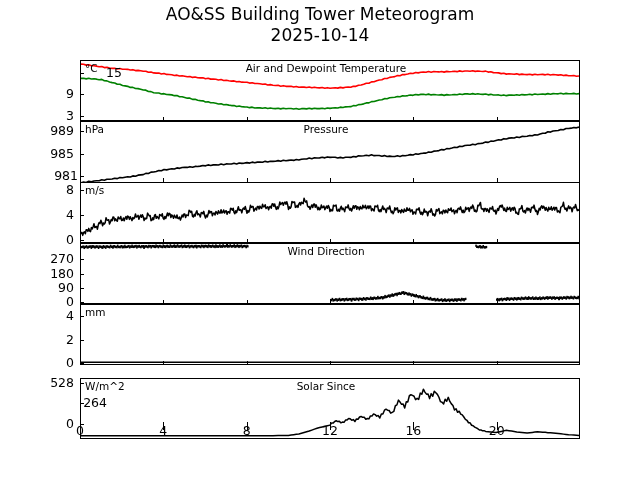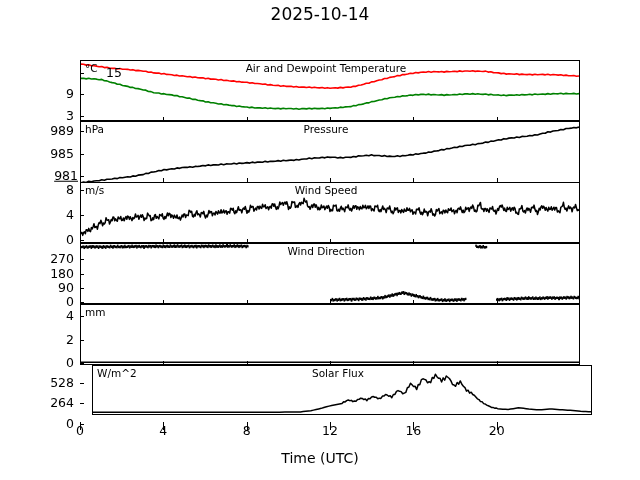--- a/index.html
+++ b/index.html
@@ -31,20 +31,21 @@
   .xtickmark{position:absolute;width:1px;height:4px;background:#000;}
   .xlabel{position:absolute;left:0;width:640px;top:450px;text-align:center;
           font-size:14px;line-height:16px;}
 </style>
 </head>
 <body>
 
 <div id="fig">
 
   <div class="title-block">
+    <span class="title-line">AO&amp;SS Building Tower Meteorogram</span>
     <span class="title-line">2025-10-14</span>
   </div>
 
   <div class="panel" id="p0" style="top:60px;height:61px;">
     <svg id="svg0" viewBox="0 0 500 61" preserveAspectRatio="none">
         <polyline points="0.00,3.23 2.60,3.40 5.21,4.27 7.81,3.94 10.42,4.96 13.02,4.88 15.63,5.33 18.23,5.98 20.83,5.75 23.44,6.81 26.04,6.56 28.65,7.26 31.25,7.65 33.85,7.44 36.46,8.26 39.06,7.74 41.67,8.47 44.27,8.49 46.88,8.63 49.48,9.37 52.08,8.96 54.69,9.91 57.29,9.70 59.90,10.11 62.50,10.62 65.10,10.52 67.71,11.66 70.31,11.47 72.92,12.31 75.52,12.55 78.13,12.48 80.73,13.36 83.33,12.93 85.94,13.87 88.54,13.94 91.15,14.21 93.75,15.01 96.35,14.62 98.96,15.58 101.56,15.33 104.17,15.79 106.77,16.25 109.38,16.00 111.98,16.96 114.58,16.57 117.19,17.27 119.79,17.46 122.40,17.43 125.00,18.29 127.60,17.85 130.21,18.74 132.81,18.66 135.42,18.90 138.02,19.57 140.63,19.19 143.23,20.16 145.83,19.88 148.44,20.39 151.04,20.80 153.65,20.59 156.25,21.54 158.85,21.13 161.46,21.87 164.06,22.01 166.67,22.03 169.27,22.85 171.88,22.42 174.48,23.33 177.08,23.21 179.69,23.51 182.29,24.12 184.90,23.77 187.50,24.75 190.10,24.43 192.71,25.00 195.31,25.35 197.92,25.18 200.52,26.02 203.13,25.51 205.73,26.21 208.33,26.19 210.94,26.18 213.54,26.88 216.15,26.37 218.75,27.21 221.35,26.86 223.96,27.03 226.56,27.42 229.17,26.92 231.77,27.72 234.38,27.19 236.98,27.63 239.58,27.74 242.19,27.44 244.79,28.17 247.40,27.56 250.00,28.20 252.60,27.87 255.21,27.64 257.81,28.03 260.42,27.26 263.02,27.76 265.63,27.10 268.23,27.06 270.83,27.13 273.44,26.04 276.04,26.20 278.65,25.02 281.25,24.87 283.85,24.13 286.46,23.06 289.06,22.96 291.67,21.54 294.27,21.41 296.88,20.40 299.48,19.60 302.08,19.31 304.69,18.02 307.29,18.09 309.90,16.94 312.50,16.51 315.10,16.16 317.71,15.10 320.31,15.26 322.92,14.06 325.52,14.04 328.13,13.51 330.73,12.77 333.33,12.91 335.94,11.93 338.54,12.28 341.15,11.67 343.75,11.37 346.35,11.67 348.96,10.94 351.56,11.55 354.17,10.91 356.77,11.15 359.38,11.29 361.98,10.81 364.58,11.49 367.19,10.72 369.79,11.11 372.40,10.88 375.00,10.55 377.60,11.01 380.21,10.22 382.81,10.77 385.42,10.29 388.02,10.32 390.63,10.66 393.23,10.05 395.83,10.75 398.44,10.26 401.04,10.64 403.65,10.82 406.25,10.47 408.85,11.49 411.46,11.16 414.06,12.03 416.67,12.20 419.27,12.28 421.88,13.06 424.48,12.64 427.08,13.57 429.69,13.23 432.29,13.40 434.90,13.78 437.50,13.29 440.10,14.08 442.71,13.56 445.31,13.99 447.92,14.11 450.52,13.72 453.13,14.36 455.73,13.66 458.33,14.21 460.94,13.97 463.54,13.83 466.15,14.31 468.75,13.63 471.35,14.40 473.96,14.01 476.56,14.23 479.17,14.57 481.77,14.19 484.38,15.07 486.98,14.61 489.58,15.18 492.19,15.25 494.79,14.99 497.40,15.70 500.00,15.43" fill="none" stroke="#ff0000" stroke-width="1.6" stroke-linejoin="round" vector-effect="non-scaling-stroke"></polyline>
         <polyline points="0.00,17.94 2.60,17.84 5.21,18.45 7.81,17.85 10.42,18.60 13.02,18.43 15.63,18.78 18.23,19.35 20.83,19.03 23.44,20.45 26.04,20.55 28.65,21.61 31.25,22.36 33.85,22.69 36.46,24.04 39.06,24.06 41.67,25.33 44.27,25.72 46.88,26.21 49.48,27.31 52.08,27.26 54.69,28.48 57.29,28.54 59.90,29.22 62.50,30.00 65.10,30.16 67.71,31.58 70.31,31.66 72.92,32.77 75.52,33.10 78.13,33.11 80.73,34.09 83.33,33.74 85.94,34.68 88.54,34.75 91.15,35.02 93.75,35.82 96.35,35.70 98.96,36.93 101.56,36.95 104.17,37.68 106.77,38.41 109.38,38.43 111.98,39.66 114.58,39.53 117.19,40.51 119.79,40.96 122.40,41.21 125.00,42.33 127.60,42.07 130.21,43.14 132.81,43.24 135.42,43.66 138.02,44.41 140.63,44.13 143.23,45.19 145.83,45.00 148.44,45.60 151.04,46.10 153.65,45.98 156.25,47.01 158.85,46.60 161.46,47.35 164.06,47.48 166.67,47.51 169.27,48.24 171.88,47.72 174.48,48.54 177.08,48.33 179.69,48.45 182.29,48.88 184.90,48.35 187.50,49.15 190.10,48.65 192.71,49.04 195.31,49.21 197.92,48.86 200.52,49.52 203.13,48.83 205.73,49.35 208.33,49.16 210.94,49.06 213.54,49.66 216.15,49.06 218.75,49.81 221.35,49.29 223.96,49.28 226.56,49.49 229.17,48.81 231.77,49.51 234.38,48.90 236.98,49.24 239.58,49.27 242.19,48.79 244.79,49.34 247.40,48.55 250.00,49.02 252.60,48.59 255.21,48.28 257.81,48.57 260.42,47.72 263.02,48.13 265.63,47.38 268.23,47.25 270.83,47.22 273.44,46.13 276.04,46.29 278.65,45.11 281.25,44.97 283.85,44.31 286.46,43.34 289.06,43.32 291.67,41.99 294.27,41.95 296.88,41.03 299.48,40.32 302.08,40.13 304.69,38.93 307.29,39.08 309.90,38.02 312.50,37.68 315.10,37.51 317.71,36.63 320.31,36.96 322.92,35.95 325.52,36.11 328.13,35.76 330.73,35.20 333.33,35.51 335.94,34.63 338.54,35.06 341.15,34.54 343.75,34.33 346.35,34.82 348.96,34.26 351.56,35.05 354.17,34.59 356.77,34.92 359.38,35.15 361.98,34.76 364.58,35.53 367.19,34.76 369.79,35.15 372.40,34.92 375.00,34.59 377.60,34.96 380.21,34.09 382.81,34.55 385.42,33.98 388.02,34.00 390.63,34.35 393.23,33.73 395.83,34.44 398.44,33.94 401.04,34.32 403.65,34.50 406.25,34.15 408.85,34.99 411.46,34.48 414.06,35.18 416.67,35.16 419.27,35.06 421.88,35.67 424.48,35.07 427.08,35.82 429.69,35.29 432.29,35.29 434.90,35.49 437.50,34.82 440.10,35.43 442.71,34.73 445.31,34.98 447.92,34.92 450.52,34.44 453.13,34.99 455.73,34.20 458.33,34.66 460.94,34.33 463.54,34.10 466.15,34.49 468.75,33.72 471.35,34.31 473.96,33.74 476.56,33.79 479.17,33.94 481.77,33.39 484.38,34.09 486.98,33.45 489.58,33.84 492.19,33.81 494.79,33.47 497.40,34.09 500.00,33.73" fill="none" stroke="#008000" stroke-width="1.6" stroke-linejoin="round" vector-effect="non-scaling-stroke"></polyline>
       </svg>
     <div class="unit-label">°C</div>
     <div class="panel-title"><span>Air and Dewpoint Temperature</span></div>
@@ -56,21 +57,20 @@
       </svg>
     <div class="unit-label">hPa</div>
     <div class="panel-title"><span>Pressure</span></div>
   </div>
 
   <div class="panel" id="p2" style="top:182px;height:61px;">
     <svg id="svg2" viewBox="0 0 500 61" preserveAspectRatio="none">
         <polyline points="0.00,52.74 0.87,50.99 1.74,54.14 2.60,51.32 3.47,50.52 4.34,52.52 5.21,48.26 6.08,48.34 6.94,50.02 7.81,46.91 8.68,49.51 9.55,50.26 10.42,46.09 11.28,47.39 12.15,45.29 13.02,42.13 13.89,45.99 14.76,45.48 15.63,44.97 16.49,47.77 17.36,43.27 18.23,40.83 19.10,41.97 19.97,38.56 20.83,40.87 21.70,44.24 22.57,41.31 23.44,42.47 24.31,40.92 25.17,35.86 26.04,38.23 26.91,38.52 27.78,37.91 28.65,42.46 29.51,40.37 30.38,37.64 31.25,38.99 32.12,35.05 32.99,35.31 33.85,39.10 34.72,36.95 35.59,38.63 36.46,39.55 37.33,35.11 38.19,36.67 39.06,37.01 39.93,34.68 40.80,38.74 41.67,38.58 42.53,36.20 43.40,38.98 44.27,36.25 45.14,34.66 46.01,37.44 46.88,34.21 47.74,34.74 48.61,37.63 49.48,34.82 50.35,36.99 51.22,38.96 52.08,35.61 52.95,36.94 53.82,35.86 54.69,32.10 55.56,35.24 56.42,34.81 57.29,33.37 58.16,37.47 59.03,34.91 59.90,33.04 60.76,35.44 61.63,32.88 62.50,35.03 63.37,38.86 64.24,36.20 65.10,37.19 65.97,36.58 66.84,31.15 67.71,32.73 68.58,34.05 69.44,33.58 70.31,38.95 71.18,38.55 72.05,35.97 72.92,37.87 73.78,33.66 74.65,32.55 75.52,36.49 76.39,34.68 77.26,35.80 78.13,37.13 78.99,32.58 79.86,33.26 80.73,34.17 81.60,31.86 82.47,36.27 83.33,37.57 84.20,34.61 85.07,36.75 85.94,33.85 86.81,30.97 87.67,33.80 88.54,31.33 89.41,31.91 90.28,35.65 91.15,32.96 92.01,34.05 92.88,36.40 93.75,33.23 94.62,35.24 95.49,36.20 96.35,33.10 97.22,36.41 98.09,36.87 98.96,35.18 99.83,38.37 100.69,36.00 101.56,33.12 102.43,35.13 103.30,31.93 104.17,32.02 105.03,35.70 105.90,33.01 106.77,33.48 107.64,33.75 108.51,28.17 109.38,28.82 110.24,30.43 111.11,29.30 111.98,34.45 112.85,35.12 113.72,32.34 114.58,34.30 115.45,30.62 116.32,28.62 117.19,32.81 118.06,31.76 118.92,32.78 119.79,35.15 120.66,30.84 121.53,30.60 122.40,31.83 123.26,29.30 124.13,33.58 125.00,36.21 125.87,33.23 126.74,35.06 127.60,32.42 128.47,28.42 129.34,31.07 130.21,29.46 131.08,29.69 131.94,33.94 132.81,31.36 133.68,31.03 134.55,33.11 135.42,29.57 136.28,30.58 137.15,32.17 138.02,28.74 138.89,30.97 139.76,31.07 140.63,27.72 141.49,31.04 142.36,30.20 143.23,27.91 144.10,31.10 144.97,29.14 145.83,28.74 146.70,32.31 147.57,29.75 148.44,29.78 149.31,31.19 150.17,26.22 151.04,26.41 151.91,28.15 152.78,26.11 153.65,30.39 154.51,31.76 155.38,28.73 156.25,30.66 157.12,27.53 157.99,24.45 158.85,28.24 159.72,27.46 160.59,27.87 161.46,30.91 162.33,27.04 163.19,25.89 164.06,27.20 164.93,24.21 165.80,27.75 166.67,31.28 167.53,28.49 168.40,30.16 169.27,28.05 170.14,23.10 171.01,25.23 171.88,24.26 172.74,24.23 173.61,29.15 174.48,27.28 175.35,25.99 176.22,27.92 177.08,24.18 177.95,24.37 178.82,26.90 179.69,23.92 180.56,25.77 181.42,26.24 182.29,21.91 183.16,24.59 184.03,24.62 184.90,22.45 185.76,26.37 186.63,25.59 187.50,24.55 188.37,27.64 189.24,24.90 190.10,23.99 190.97,26.11 191.84,21.80 192.71,21.55 193.58,23.99 194.44,21.61 195.31,25.09 196.18,27.27 197.05,24.44 197.92,26.76 198.78,24.01 199.65,19.62 200.52,22.30 201.39,21.10 202.26,20.13 203.13,23.06 203.99,20.66 204.86,19.63 205.73,21.87 206.60,19.28 207.47,22.47 208.33,27.32 209.20,24.66 210.07,26.10 210.94,24.72 211.81,19.03 212.67,20.35 213.54,19.72 214.41,19.56 215.28,25.21 216.15,24.65 217.01,23.04 217.88,25.20 218.75,21.65 219.62,20.21 220.49,22.79 221.35,19.81 222.22,20.84 223.09,21.39 223.96,15.87 224.83,18.45 225.69,19.84 226.56,18.40 227.43,23.59 228.30,24.99 229.17,24.41 230.03,27.23 230.90,24.55 231.77,22.67 232.64,25.32 233.51,22.02 234.38,21.70 235.24,25.03 236.11,22.59 236.98,25.07 237.85,27.74 238.72,25.03 239.58,27.60 240.45,26.73 241.32,22.71 242.19,25.52 243.06,25.12 243.92,23.82 244.79,27.53 245.66,25.66 246.53,23.93 247.40,26.19 248.26,23.23 249.13,24.84 250.00,29.55 250.87,27.26 251.74,28.69 252.60,28.57 253.47,22.90 254.34,23.70 255.21,23.61 256.08,22.82 256.94,28.51 257.81,29.03 258.68,27.08 259.55,29.28 260.42,25.85 261.28,24.02 262.15,27.59 263.02,25.93 263.89,27.48 264.76,29.66 265.63,24.76 266.49,25.11 267.36,25.57 268.23,22.59 269.10,26.59 269.97,28.11 270.83,26.22 271.70,28.89 272.57,26.44 273.44,23.46 274.31,26.22 275.17,23.86 276.04,23.53 276.91,27.25 277.78,24.54 278.65,25.37 279.51,27.65 280.38,24.28 281.25,26.18 282.12,26.72 282.99,22.94 283.85,25.47 284.72,25.42 285.59,23.15 286.46,26.66 287.33,25.58 288.19,23.59 289.06,26.34 289.93,23.69 290.80,24.06 291.67,28.62 292.53,26.57 293.40,27.77 294.27,28.93 295.14,23.73 296.01,24.14 296.88,24.61 297.74,22.99 298.61,28.16 299.48,29.56 300.35,27.36 301.22,29.63 302.08,26.57 302.95,23.75 303.82,27.33 304.69,26.19 305.56,27.46 306.42,30.62 307.29,26.16 308.16,25.92 309.03,26.87 309.90,23.78 310.76,27.65 311.63,30.65 312.50,29.18 313.37,31.73 314.24,29.67 315.10,25.57 315.97,27.95 316.84,26.26 317.71,25.72 318.58,30.46 319.44,28.53 320.31,28.53 321.18,30.92 322.05,27.46 322.92,28.97 323.78,30.46 324.65,26.90 325.52,28.98 326.39,29.17 327.26,25.69 328.13,28.28 328.99,28.11 329.86,26.18 330.73,29.75 331.60,28.14 332.47,27.78 333.33,32.32 334.20,29.96 335.07,30.20 335.94,32.07 336.81,27.24 337.67,27.06 338.54,27.80 339.41,25.63 340.28,30.09 341.15,32.32 342.01,30.14 342.88,32.74 343.75,30.62 344.62,26.97 345.49,30.20 346.35,29.32 347.22,29.95 348.09,33.82 348.96,30.03 349.83,29.03 350.69,30.14 351.56,26.56 352.43,29.52 353.30,33.28 354.17,31.91 355.03,34.18 355.90,32.63 356.77,27.47 357.64,29.00 358.51,27.57 359.38,26.43 360.24,31.69 361.11,30.56 361.98,29.69 362.85,31.90 363.72,28.06 364.58,28.53 365.45,30.87 366.32,27.90 367.19,29.85 368.06,30.74 368.92,26.53 369.79,28.14 370.66,28.20 371.53,25.81 372.40,29.62 373.26,28.95 374.13,27.77 375.00,31.82 375.87,29.23 376.74,28.32 377.60,30.68 378.47,26.52 379.34,26.02 380.21,27.34 381.08,24.66 381.94,27.92 382.81,30.46 383.68,28.03 384.55,30.64 385.42,29.56 386.28,25.01 387.15,27.41 388.02,26.28 388.89,25.58 389.76,29.39 390.63,26.04 391.49,24.74 392.36,26.38 393.23,22.77 394.10,24.77 394.97,29.13 395.83,28.03 396.70,29.87 397.57,28.97 398.44,23.04 399.31,23.54 400.17,22.13 401.04,20.08 401.91,26.37 402.78,27.06 403.65,26.47 404.51,29.45 405.38,26.27 406.25,26.34 407.12,29.14 407.99,26.74 408.85,28.57 409.72,30.37 410.59,25.81 411.46,26.36 412.33,26.88 413.19,24.28 414.06,28.47 414.93,29.32 415.80,28.08 416.67,32.14 417.53,29.04 418.40,26.37 419.27,28.37 420.14,24.47 421.01,23.32 421.88,24.96 422.74,22.68 423.61,25.18 424.48,28.29 425.35,25.99 426.22,28.91 427.08,29.53 427.95,25.13 428.82,27.40 429.69,26.71 430.56,25.16 431.42,29.10 432.29,26.82 433.16,25.60 434.03,28.15 434.90,25.08 435.76,26.26 436.63,31.10 437.50,30.35 438.37,32.07 439.24,32.48 440.10,26.75 440.97,26.83 441.84,25.97 442.71,23.38 443.58,28.90 444.44,29.99 445.31,28.53 446.18,31.06 447.05,27.49 447.92,25.76 448.78,28.42 449.65,26.24 450.52,27.60 451.39,30.17 452.26,25.50 453.13,24.88 453.99,25.77 454.86,22.86 455.73,27.03 456.60,29.34 457.47,28.34 458.33,32.54 459.20,29.81 460.07,26.00 460.94,27.88 461.81,24.74 462.67,23.52 463.54,26.19 464.41,24.10 465.28,25.32 466.15,28.19 467.01,25.28 467.88,27.50 468.75,29.14 469.62,25.13 470.49,27.31 471.35,27.13 472.22,24.62 473.09,28.15 473.96,26.68 474.83,25.05 475.69,28.04 476.56,25.40 477.43,25.37 478.30,29.92 479.17,28.86 480.03,29.64 480.90,30.73 481.77,25.06 482.64,24.38 483.51,23.64 484.38,20.00 485.24,25.14 486.11,27.29 486.98,25.91 487.85,28.90 488.72,26.19 489.58,23.67 490.45,26.44 491.32,24.87 492.19,26.03 493.06,29.79 493.92,25.95 494.79,24.89 495.66,25.78 496.53,22.15 497.40,25.46 498.26,28.58 499.13,27.54 500.00,28.59" fill="none" stroke="#000000" stroke-width="1.5" stroke-linejoin="round" vector-effect="non-scaling-stroke"></polyline>
       </svg>
     <div class="unit-label">m/s</div>
-    <div class="panel-title"><span>Wind Speed</span></div>
   </div>
 
   <div class="panel" id="p3" style="top:243px;height:61px;">
     <svg id="svg3" viewBox="0 0 500 61" preserveAspectRatio="none">
         <g>
           <rect x="0.00" y="2.08" width="1.6" height="2.3" fill="#000000"></rect>
           <rect x="0.80" y="1.74" width="1.6" height="2.3" fill="#000000"></rect>
           <rect x="1.60" y="1.53" width="1.6" height="2.3" fill="#000000"></rect>
           <rect x="2.40" y="2.93" width="1.6" height="2.3" fill="#000000"></rect>
           <rect x="3.21" y="1.75" width="1.6" height="2.3" fill="#000000"></rect>
@@ -607,40 +607,40 @@
     <div class="panel-title"><span>Wind Direction</span></div>
   </div>
 
   <div class="panel" id="p4" style="top:304px;height:61px;">
     <svg id="svg4" viewBox="0 0 500 61" preserveAspectRatio="none">
         <polyline points="0.00,59.22 125.00,59.22 250.00,59.22 375.00,59.22 500.00,59.22" fill="none" stroke="#000000" stroke-width="1.6" stroke-linejoin="round" vector-effect="non-scaling-stroke"></polyline>
       </svg>
     <div class="unit-label">mm</div>
   </div>
 
-  <div class="panel" id="p5" style="top:365px;height:50px;margin-left:12px;">
+  <div class="panel" id="p5" style="top:378px;height:61px;">
     <svg id="svg5" viewBox="0 0 500 61" preserveAspectRatio="none">
         <polyline points="0.00,58.68 5.21,58.68 10.42,58.68 15.63,58.68 20.83,58.68 26.04,58.68 31.25,58.68 36.46,58.68 41.67,58.68 46.88,58.68 52.08,58.68 57.29,58.68 62.50,58.68 67.71,58.68 72.92,58.68 78.13,58.68 83.33,58.68 88.54,58.68 93.75,58.68 98.96,58.68 104.17,58.68 109.38,58.68 114.58,58.68 119.79,58.68 125.00,58.68 130.21,58.68 135.42,58.68 140.63,58.68 145.83,58.68 151.04,58.68 156.25,58.68 161.46,58.68 166.67,58.68 171.88,58.68 177.08,58.68 182.29,58.68 187.50,58.68 192.71,58.58 197.92,58.49 203.13,58.40 208.33,58.32 210.94,57.95 213.54,57.58 216.15,57.19 218.75,56.78 221.35,56.06 223.96,55.32 226.56,54.56 229.17,53.82 231.77,52.81 234.38,51.85 236.98,50.96 239.58,50.13 242.19,49.54 244.79,48.96 247.40,48.35 250.00,47.68 251.56,45.58 253.13,45.62 254.69,43.97 256.25,43.20 257.81,44.04 259.37,43.68 260.94,45.34 262.50,44.50 264.06,44.78 265.63,42.49 267.19,42.32 268.75,40.90 270.31,41.20 271.88,42.64 273.44,41.94 275.00,44.01 276.56,41.29 278.13,41.60 279.69,39.32 281.25,38.71 282.81,39.65 284.38,39.58 285.94,41.69 287.50,40.86 289.06,41.23 290.62,38.20 292.19,38.20 293.75,36.10 295.31,36.84 296.88,38.42 298.44,37.78 300.00,40.32 301.56,36.20 303.13,36.13 304.69,32.25 306.25,31.23 307.81,32.22 309.38,32.57 310.94,35.31 312.50,34.41 314.06,33.55 315.63,27.64 317.19,26.75 318.75,21.81 320.31,23.83 321.87,26.19 323.44,25.86 325.00,29.98 326.56,23.62 328.13,23.69 329.69,17.32 331.25,16.28 332.81,16.95 334.38,17.81 335.94,21.39 337.50,19.94 339.06,21.09 340.63,14.61 342.19,15.78 343.75,10.51 345.31,13.52 346.88,15.69 348.44,15.48 350.00,20.28 351.56,15.12 353.13,17.90 354.69,12.70 356.25,14.31 357.81,15.87 359.38,18.88 360.94,23.42 362.50,24.10 364.06,25.82 365.62,21.01 367.19,23.00 368.75,18.95 370.31,23.20 371.88,25.72 373.44,27.42 375.00,31.98 376.56,30.76 378.13,34.47 379.69,33.29 381.25,36.26 382.81,37.12 384.38,39.31 385.94,41.69 387.50,42.67 389.06,45.25 390.63,45.31 392.19,47.82 393.75,48.30 395.31,49.78 396.87,50.57 398.44,51.41 400.00,52.72 401.56,52.63 403.13,53.55 404.69,53.43 406.25,54.22 408.85,54.55 411.46,54.83 414.06,55.08 416.67,55.32 419.27,54.78 421.88,54.21 424.48,53.63 427.08,53.06 429.69,53.42 432.29,53.82 434.90,54.26 437.50,54.72 440.10,54.99 442.71,55.26 445.31,55.51 447.92,55.73 450.52,55.47 453.13,55.19 455.73,54.87 458.33,54.52 460.94,54.73 463.54,54.94 466.15,55.18 468.75,55.45 471.35,55.64 473.96,55.86 476.56,56.09 479.17,56.33 481.77,56.67 484.38,56.99 486.98,57.29 489.58,57.58 492.19,57.77 494.79,57.94 497.40,58.12 500.00,58.30" fill="none" stroke="#000000" stroke-width="1.5" stroke-linejoin="round" vector-effect="non-scaling-stroke"></polyline>
       </svg>
     <div class="unit-label">W/m^2</div>
-    <div class="panel-title"><span>Solar Flux</span></div>
+    <div class="panel-title"><span>Solar Since</span></div>
   </div>
 
   <div id="yticklayer">
       <div class="ytick" style="top: 72.5588px; right: 566px; position: absolute; left: 0px; width: 74px; margin-left: 48px;">15</div>
       <div class="ytickmark" style="top: 72.5588px;"></div>
       <div class="ytick" style="top: 94.0882px; right: 566px; position: absolute; left: 0px; width: 74px;">9</div>
       <div class="ytickmark" style="top: 94.0882px;"></div>
       <div class="ytick" style="top: 115.618px; right: 566px; position: absolute; left: 0px; width: 74px;">3</div>
       <div class="ytickmark" style="top: 115.618px;"></div>
       <div class="ytick" style="top: 131.167px; right: 566px; position: absolute; left: 0px; width: 74px;">989</div>
       <div class="ytickmark" style="top: 131.167px;"></div>
       <div class="ytick" style="top: 153.759px; right: 566px; position: absolute; left: 0px; width: 74px;">985</div>
       <div class="ytickmark" style="top: 153.759px;"></div>
-      <div class="ytick" style="top: 176.352px; right: 566px; position: absolute; left: 4px; width: 74px; text-decoration: underline;">981</div>
+      <div class="ytick" style="top: 176.352px; right: 566px; position: absolute; left: 4px; width: 74px;">981</div>
       <div class="ytickmark" style="top: 176.352px;"></div>
       <div class="ytick" style="top: 189.625px; right: 566px; position: absolute; left: 0px; width: 74px;">8</div>
       <div class="ytickmark" style="top: 189.625px;"></div>
       <div class="ytick" style="top: 215.042px; right: 566px; position: absolute; left: 0px; width: 74px;">4</div>
       <div class="ytickmark" style="top: 215.042px;"></div>
       <div class="ytick" style="top: 240.458px; right: 566px; position: absolute; left: 0px; width: 74px;">0</div>
       <div class="ytickmark" style="top: 240.458px;"></div>
       <div class="ytick" style="top: 259.203px; right: 566px; position: absolute; left: 0px; width: 74px;">270</div>
       <div class="ytickmark" style="top: 259.203px;"></div>
       <div class="ytick" style="top: 273.5px; right: 566px; position: absolute; left: 0px; width: 74px;">180</div>
@@ -650,21 +650,21 @@
       <div class="ytick" style="top: 302.094px; right: 566px; position: absolute; left: 0px; width: 74px;">0</div>
       <div class="ytickmark" style="top: 302.094px;"></div>
       <div class="ytick" style="top: 315.845px; right: 566px; position: absolute; left: 0px; width: 74px;">4</div>
       <div class="ytickmark" style="top: 315.845px;"></div>
       <div class="ytick" style="top: 339.534px; right: 566px; position: absolute; left: 0px; width: 74px;">2</div>
       <div class="ytickmark" style="top: 339.534px;"></div>
       <div class="ytick" style="top: 363.223px; right: 566px; position: absolute; left: 0px; width: 74px;">0</div>
       <div class="ytickmark" style="top: 363.223px;"></div>
       <div class="ytick" style="top: 382.914px; right: 566px; position: absolute; left: 0px; width: 74px;">528</div>
       <div class="ytickmark" style="top: 382.914px;"></div>
-      <div class="ytick" style="top: 403.299px; right: 566px; position: absolute; left: 0px; width: 74px;">264</div>
+      <div class="ytick" style="top: 403.299px; right: 566px; position: absolute; left: 0px; width: 74px; padding-left: 33px;">264</div>
       <div class="ytickmark" style="top: 403.299px;"></div>
       <div class="ytick" style="top: 423.684px; right: 566px; position: absolute; left: 0px; width: 74px;">0</div>
       <div class="ytickmark" style="top: 423.684px;"></div>
     </div>
   <div id="xticklayer">
       <div class="xaxis-ticklabel" style="left: 80px;">0</div>
       <div class="xtickmark" style="left: 80px; top: 426px;"></div>
       <div class="xtickmark" style="left: 80px; top: 117px;"></div>
       <div class="xtickmark" style="left: 80px; top: 178px;"></div>
       <div class="xtickmark" style="left: 80px; top: 239px;"></div>
@@ -706,14 +706,13 @@
       <div class="xaxis-ticklabel" style="left: 496.667px;">20</div>
       <div class="xtickmark" style="left: 496.667px; top: 426px;"></div>
       <div class="xtickmark" style="left: 496.667px; top: 117px;"></div>
       <div class="xtickmark" style="left: 496.667px; top: 178px;"></div>
       <div class="xtickmark" style="left: 496.667px; top: 239px;"></div>
       <div class="xtickmark" style="left: 496.667px; top: 300px;"></div>
       <div class="xtickmark" style="left: 496.667px; top: 361px;"></div>
       <div class="xtickmark" style="left: 496.667px; top: 422px;"></div>
     </div>
 
-  <div class="xlabel">Time (UTC)</div>
 </div>
 
 </body></html>

